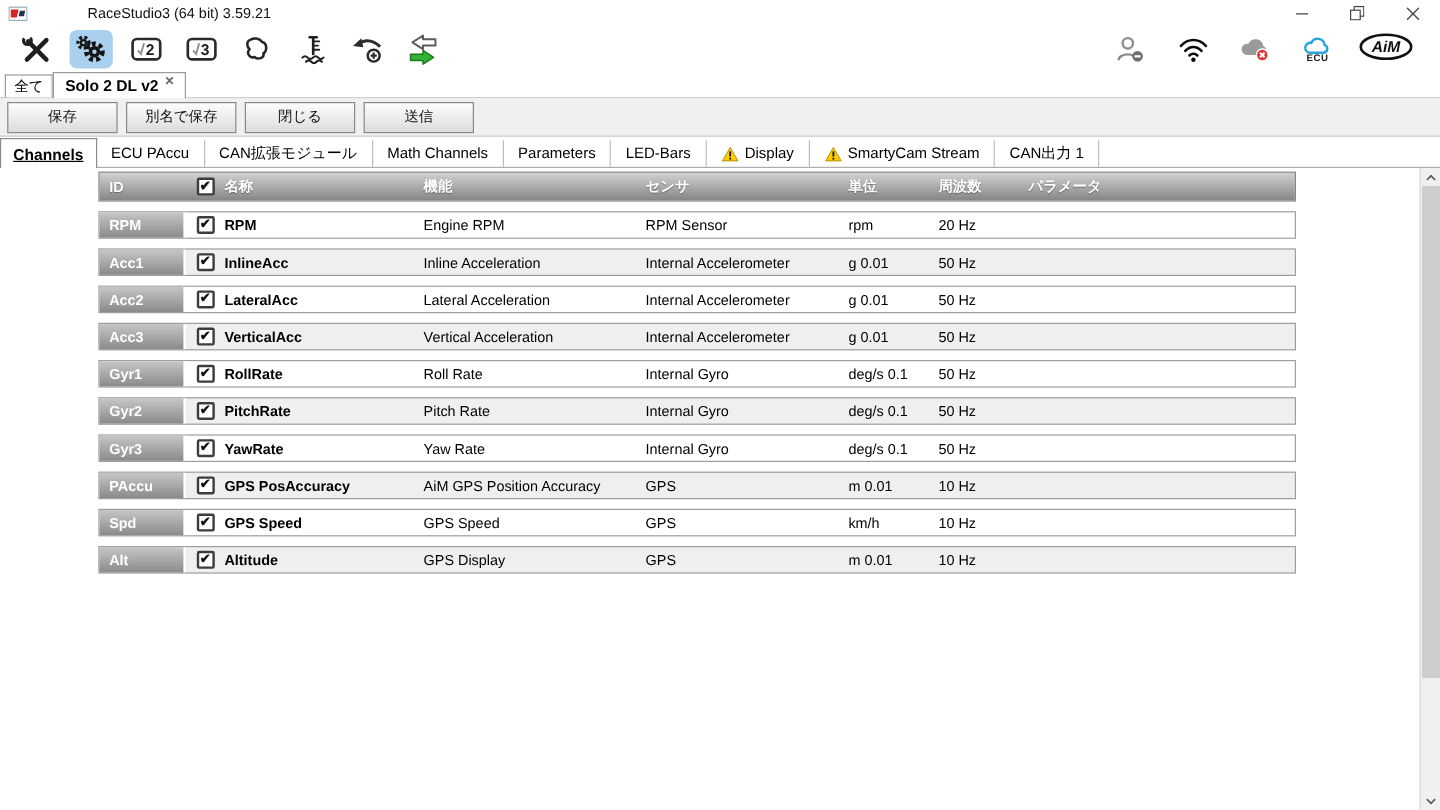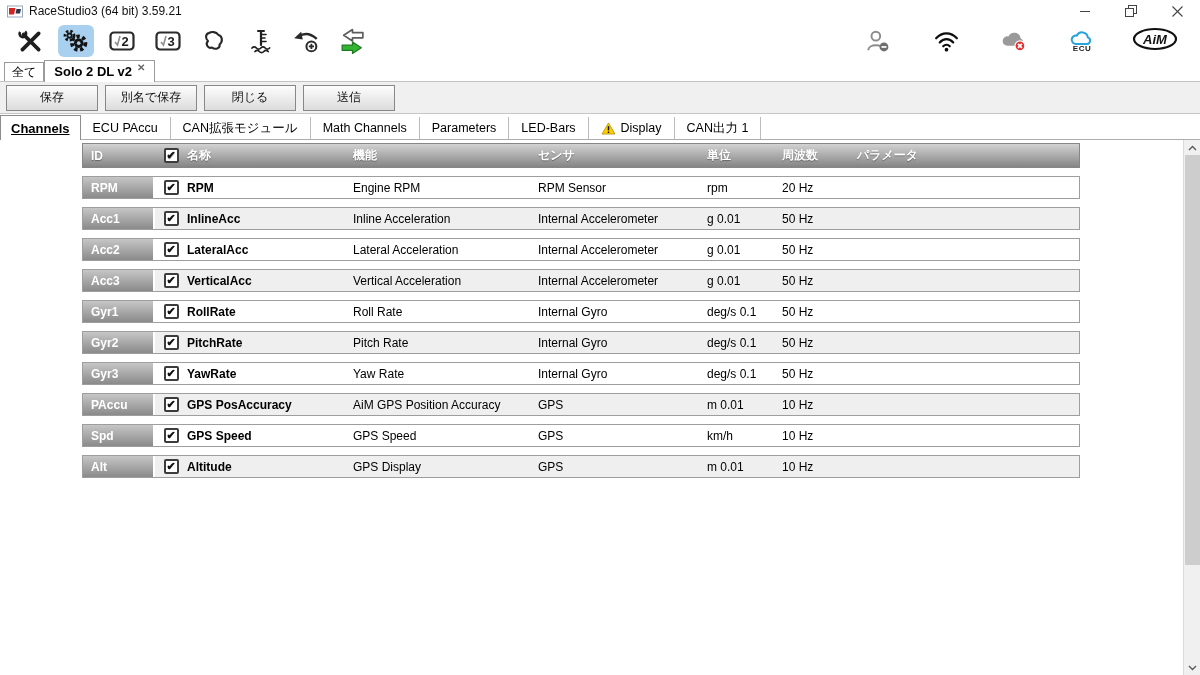--- a/index.html
+++ b/index.html
@@ -1,30 +1,30 @@
 <!DOCTYPE html>
 <html><head>
 <meta charset="utf-8">
 <style>
   * { margin:0; padding:0; box-sizing:border-box; }
   html,body { width:1200px; height:675px; overflow:hidden; }
   body { font-family:"Liberation Sans", sans-serif; background:#fff; color:#000; position:relative; }
 
   
   .titlebar { height:22px; display:flex; align-items:center; padding-left:7px; gap:6px; background:#fff; }
-  .titlebar .title { font-size:12px; color:#111; }
+  .titlebar .title { font-size:12px; color:#111;margin-left:44px; }
   .win-controls { margin-left:auto; display:flex; height:22px; }
   .win-btn { width:46px; height:22px; display:flex; align-items:center; justify-content:center; }
 
   
   .toolbar { height:38px; background:#fff; display:flex; align-items:center; padding:0 12px; }
   .tool-left { display:flex; align-items:center; gap:10px; }
   .tool { width:36px; height:32px; display:flex; align-items:center; justify-content:center; border-radius:6px; flex-direction:column; }
   .tool.active { background:#a9d1ef; }
-  .tool-right { margin-left:auto; display:flex; align-items:center; gap:32px; padding-right:10px;text-align:right; }
+  .tool-right { margin-left:auto; display:flex; align-items:center; gap:16px; padding-right:10px;text-align:right; }
   .ecu-label { font-size:8px; font-weight:bold; letter-spacing:.5px; color:#222; margin-top:-2px; }
 
   
   .config-tabs { height:22px; display:flex; align-items:flex-end; padding-left:4px; background:#fff; border-bottom:1px solid #c3c3c3; }
   .ctab { display:flex; align-items:center; gap:5px; border:1px solid #9a9a9a; border-bottom:none; background:#fff;
           height:19px; padding:0 7px; font-size:12px; }
   .ctab.active { font-weight:bold; font-size:13px; height:22px; margin-bottom:-1px; position:relative; z-index:2; padding:0 9px; }
   .ctab .close-x { font-size:10px; color:#666; align-self:flex-start; margin-top:1px; }
 
   
@@ -242,20 +242,28 @@
   </div>
     <div class="dtab">
     <svg class="warn" width="15" height="13" viewBox="0 0 16 14">
       <path d="M8,1 L15,13 H1 Z" fill="#ffcc00" stroke="#a88a00" stroke-width="0.8" stroke-linejoin="round"></path>
       <rect x="7.2" y="4.5" width="1.6" height="4.5" fill="#111"></rect>
       <rect x="7.2" y="10.2" width="1.6" height="1.6" fill="#111"></rect>
     </svg>
     <span>Display</span>
   </div>
     <div class="dtab">
+    <svg class="warn" width="15" height="13" viewBox="0 0 16 14">
+      <path d="M8,1 L15,13 H1 Z" fill="#ffcc00" stroke="#a88a00" stroke-width="0.8" stroke-linejoin="round"></path>
+      <rect x="7.2" y="4.5" width="1.6" height="4.5" fill="#111"></rect>
+      <rect x="7.2" y="10.2" width="1.6" height="1.6" fill="#111"></rect>
+    </svg>
+    <span>SmartyCam Stream</span>
+  </div>
+    <div class="dtab">
 
     <span>CAN出力 1</span>
   </div>
   </div>
 
 <div class="content">
   <div class="ch-table">
     <div class="grid-row thead">
       <span class="hcell-id">ID</span>
       <span class="cbx-cell">

